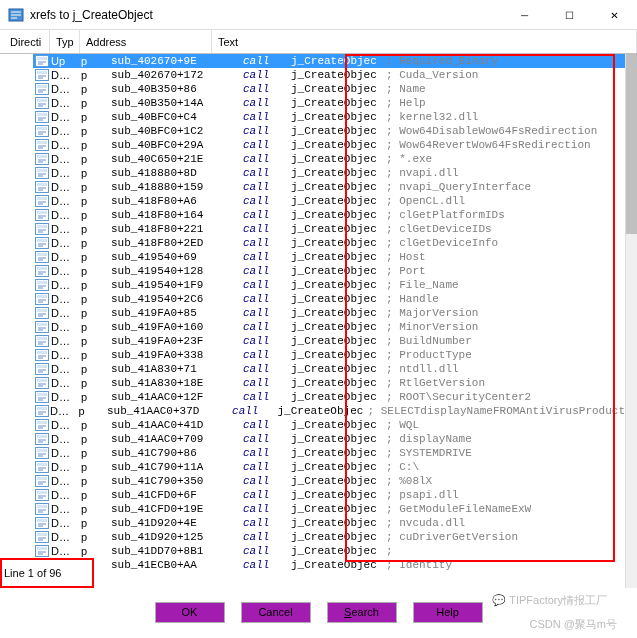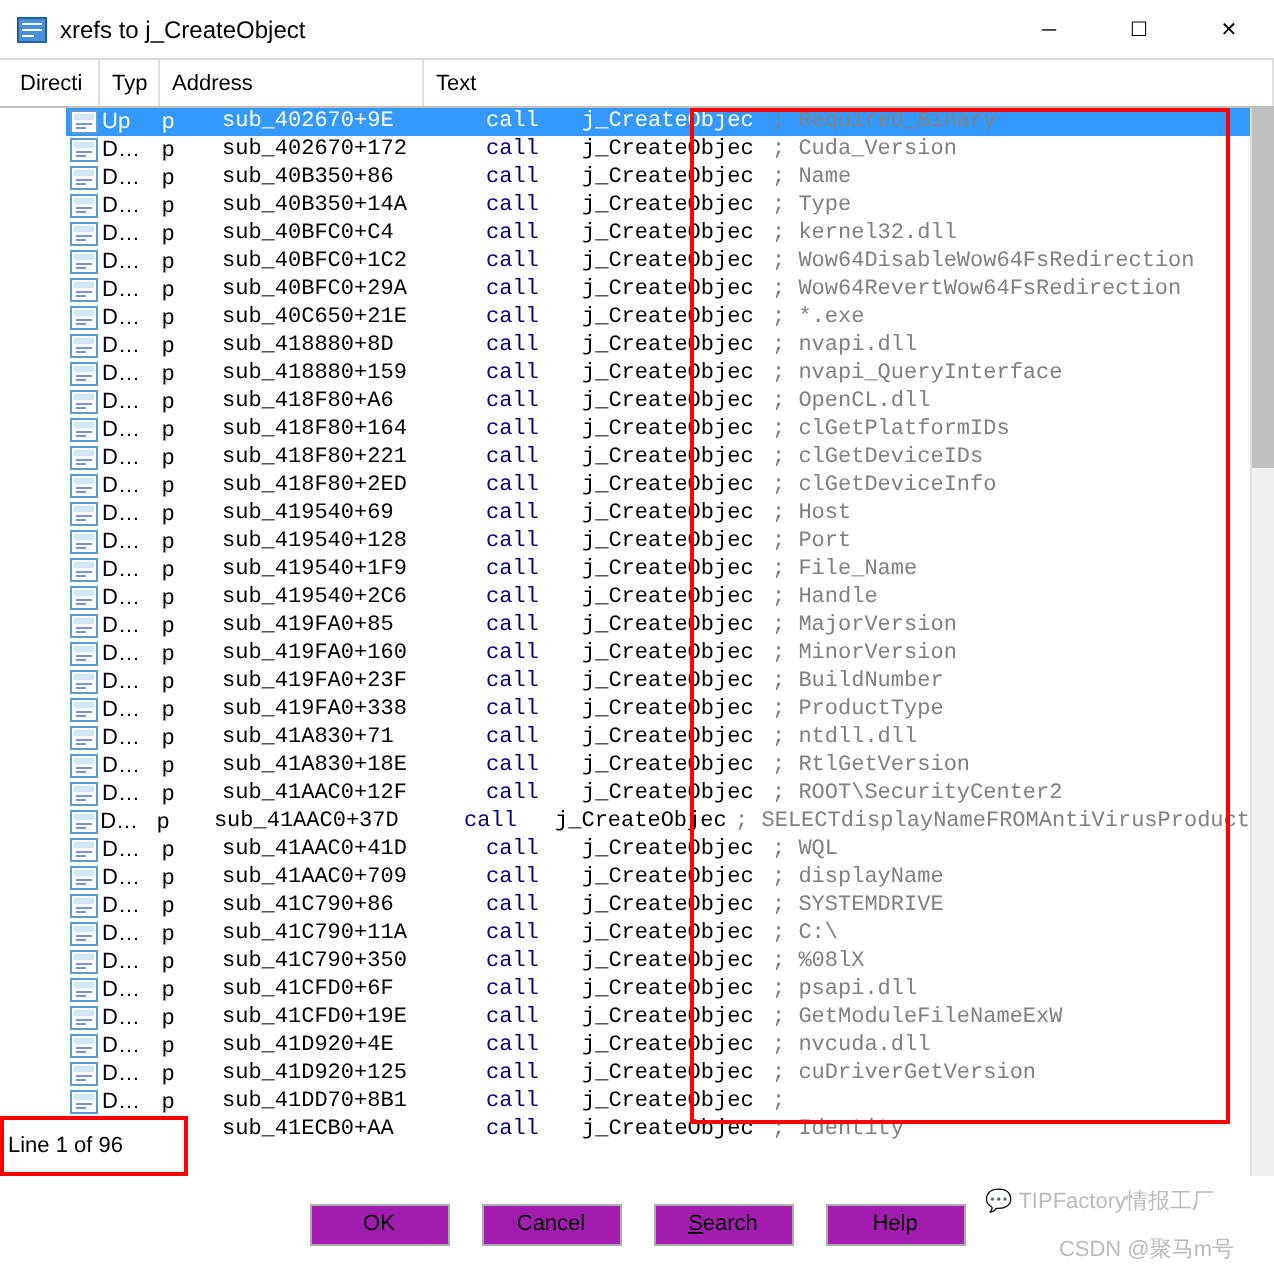--- a/index.html
+++ b/index.html
@@ -17,21 +17,21 @@
 .scrollbar { position:absolute; top:54px; right:0; width:12px; bottom:50px; background:#f0f0f0; border-left:1px solid #ddd; }
 .scrollthumb { position:absolute; top:0; left:0; right:0; height:180px; background:#c0c0c0; }
 .row { display:flex; height:14px; align-items:center; font-family:"Courier New",monospace; font-size:11px; color:#000; white-space:nowrap;margin-left:33px; }
 .row.sel { background:#3399ff; color:#fff; }
 .row.sel .addr, .row.sel .txt1, .row.sel .txt2 { color:#fff; }
 .ic { width:18px; display:flex; align-items:center; justify-content:center; position:relative; }
 .ic svg { width:14px; height:12px; }
 .dir { width:30px; font-family:"Segoe UI",sans-serif; }
 .typ { width:30px; font-family:"Segoe UI",sans-serif; }
 .addr { width:132px; color:#000; }
-.txt1 { width:48px; color:#000080; }
+.txt1 { width:48px; color:#000080;font-style:italic; }
 .txt2 { width:95px; color:#000; }
 .txt3 { flex:1; color:#808080; }
 .redbox { position:absolute; top:54px; left:345px; width:270px; height:508px; border:2px solid red; pointer-events:none; }
 .redbox2 { position:absolute; bottom:50px; left:0; width:94px; height:15px; border:2px solid red; pointer-events:none; background:#fff; font-size:11px; font-family:"Segoe UI",sans-serif; padding:13px 2px; display:flex; align-items:center; }
 .btnbar { position:absolute; bottom:12px; left:0; right:0; height:28px; display:flex; align-items:center; justify-content:center; gap:16px; }
 .btn { width:70px; height:21px; border:1px solid #adadad; background:#a21caf; font-size:11px; display:flex; align-items:center; justify-content:center; cursor:pointer; }
 .btn .u { text-decoration:underline; }
 .wm1 { position:absolute; bottom:30px; right:30px; color:#bbb; font-size:11px;margin-left:40px; }
 .wm2 { position:absolute; bottom:6px; right:20px; color:#bbb; font-size:11px; }
 </style>
@@ -116,21 +116,21 @@
           <rect x="1" y="1" width="12" height="10" fill="#fff"></rect>
           <rect x="2" y="2" width="10" height="3" fill="#d4e5f7"></rect>
           <path d="M3 7h8M3 9h5" stroke="#4472c4" stroke-width="0.8"></path>
         </svg>
       </span>
       <span class="dir">D…</span>
       <span class="typ">p</span>
       <span class="addr">sub_40B350+14A</span>
       <span class="txt1">call</span>
       <span class="txt2">j_CreateObjec</span>
-      <span class="txt3">; Type</span>
+      <span class="txt3">; Help</span>
     </div>
     <div class="row">
       <span class="ic">
         <svg viewBox="0 0 14 12">
           <rect x="0" y="0" width="14" height="12" fill="#5b9bd5"></rect>
           <rect x="1" y="1" width="12" height="10" fill="#fff"></rect>
           <rect x="2" y="2" width="10" height="3" fill="#d4e5f7"></rect>
           <path d="M3 7h8M3 9h5" stroke="#4472c4" stroke-width="0.8"></path>
         </svg>
       </span>

